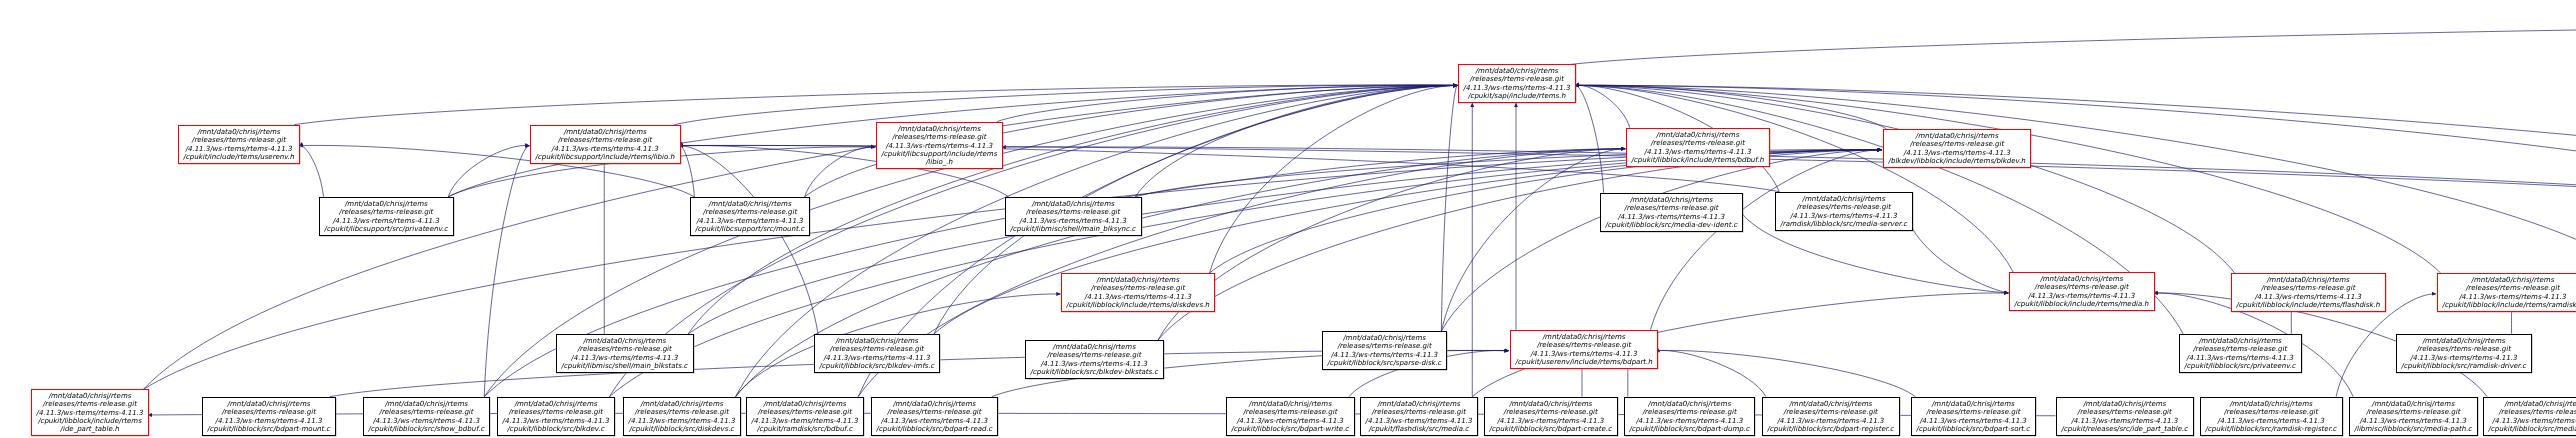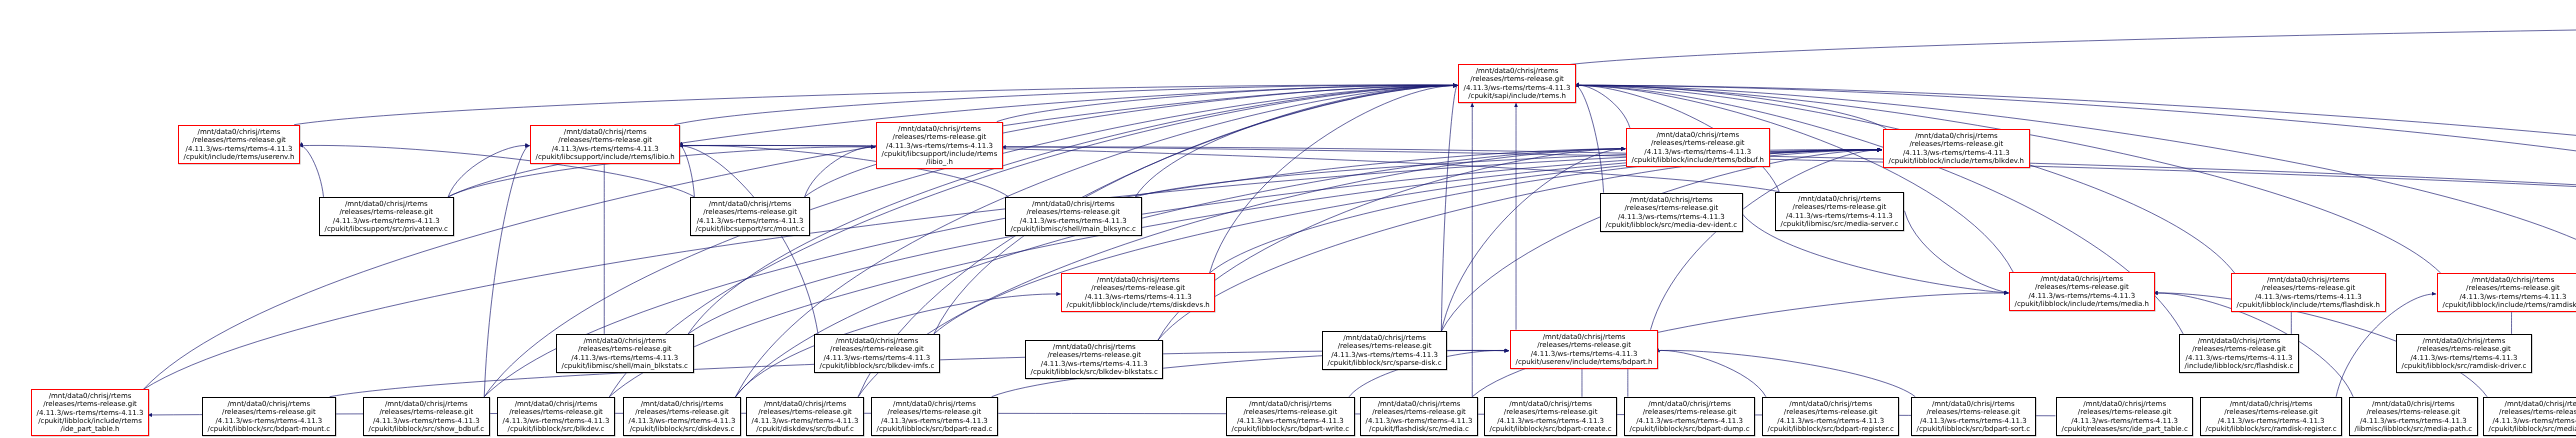--- a/index.html
+++ b/index.html
@@ -16,20 +16,21 @@
     background:#ffffff;
     border:0.5px solid #000000;
     padding:2.1px 4.6px;
     font-size:7px;
     line-height:8.2px;
     color:#000000;
     text-align:center;
     white-space:nowrap;
     box-shadow:0.5px 0.5px 0 rgba(120,120,120,.55);
     cursor:pointer;
+    font-style:italic;
   }
   .gnode.truncated{border-color:#ff0000;}
   .gnode div{pointer-events:none;}
 </style>
 </head>
 <body>
 
 <div id="canvas">
   <svg id="edge-layer" width="3523" height="439" viewBox="0 0 6839 852">
     <defs>
@@ -147,21 +148,21 @@
     <div class="gnode truncated" style="left: 1626px; top: 128px;">
       <div>/mnt/data0/chrisj/rtems</div>
       <div>/releases/rtems-release.git</div>
       <div>/4.11.3/ws-rtems/rtems-4.11.3</div>
       <div>/cpukit/libblock/include/rtems/bdbuf.h</div>
     </div>
     <div class="gnode truncated" style="left: 1883px; top: 129px;">
       <div>/mnt/data0/chrisj/rtems</div>
       <div>/releases/rtems-release.git</div>
       <div>/4.11.3/ws-rtems/rtems-4.11.3</div>
-      <div>/cpukit/libblock/include/rtems/blkdev.h</div>
+      <div>/blkdev/libblock/include/rtems/blkdev.h</div>
     </div>
     <div class="gnode " style="left: 319px; top: 197px;">
       <div>/mnt/data0/chrisj/rtems</div>
       <div>/releases/rtems-release.git</div>
       <div>/4.11.3/ws-rtems/rtems-4.11.3</div>
       <div>/cpukit/libcsupport/src/privateenv.c</div>
     </div>
     <div class="gnode " style="left: 690px; top: 197px;">
       <div>/mnt/data0/chrisj/rtems</div>
       <div>/releases/rtems-release.git</div>
@@ -177,21 +178,21 @@
     <div class="gnode " style="left: 1600px; top: 193px;">
       <div>/mnt/data0/chrisj/rtems</div>
       <div>/releases/rtems-release.git</div>
       <div>/4.11.3/ws-rtems/rtems-4.11.3</div>
       <div>/cpukit/libblock/src/media-dev-ident.c</div>
     </div>
     <div class="gnode " style="left: 1775px; top: 192px;">
       <div>/mnt/data0/chrisj/rtems</div>
       <div>/releases/rtems-release.git</div>
       <div>/4.11.3/ws-rtems/rtems-4.11.3</div>
-      <div>/cpukit/libmisc/src/media-server.c</div>
+      <div>/ramdisk/libblock/src/media-server.c</div>
     </div>
     <div class="gnode truncated" style="left: 1061px; top: 273px;">
       <div>/mnt/data0/chrisj/rtems</div>
       <div>/releases/rtems-release.git</div>
       <div>/4.11.3/ws-rtems/rtems-4.11.3</div>
       <div>/cpukit/libblock/include/rtems/diskdevs.h</div>
     </div>
     <div class="gnode truncated" style="left: 2009px; top: 272px;">
       <div>/mnt/data0/chrisj/rtems</div>
       <div>/releases/rtems-release.git</div>
@@ -237,21 +238,21 @@
     <div class="gnode truncated" style="left: 1510px; top: 330px;">
       <div>/mnt/data0/chrisj/rtems</div>
       <div>/releases/rtems-release.git</div>
       <div>/4.11.3/ws-rtems/rtems-4.11.3</div>
       <div>/cpukit/userenv/include/rtems/bdpart.h</div>
     </div>
     <div class="gnode " style="left: 2179px; top: 334px;">
       <div>/mnt/data0/chrisj/rtems</div>
       <div>/releases/rtems-release.git</div>
       <div>/4.11.3/ws-rtems/rtems-4.11.3</div>
-      <div>/include/libblock/src/flashdisk.c</div>
+      <div>/cpukit/libblock/src/privateenv.c</div>
     </div>
     <div class="gnode " style="left: 2396px; top: 334px;">
       <div>/mnt/data0/chrisj/rtems</div>
       <div>/releases/rtems-release.git</div>
       <div>/4.11.3/ws-rtems/rtems-4.11.3</div>
       <div>/cpukit/libblock/src/ramdisk-driver.c</div>
     </div>
     <div class="gnode truncated" style="left: 31px; top: 389px;">
       <div>/mnt/data0/chrisj/rtems</div>
       <div>/releases/rtems-release.git</div>
@@ -280,21 +281,21 @@
     <div class="gnode " style="left: 623px; top: 397px;">
       <div>/mnt/data0/chrisj/rtems</div>
       <div>/releases/rtems-release.git</div>
       <div>/4.11.3/ws-rtems/rtems-4.11.3</div>
       <div>/cpukit/libblock/src/diskdevs.c</div>
     </div>
     <div class="gnode " style="left: 746px; top: 397px;">
       <div>/mnt/data0/chrisj/rtems</div>
       <div>/releases/rtems-release.git</div>
       <div>/4.11.3/ws-rtems/rtems-4.11.3</div>
-      <div>/cpukit/diskdevs/src/bdbuf.c</div>
+      <div>/cpukit/ramdisk/src/bdbuf.c</div>
     </div>
     <div class="gnode " style="left: 871px; top: 397px;">
       <div>/mnt/data0/chrisj/rtems</div>
       <div>/releases/rtems-release.git</div>
       <div>/4.11.3/ws-rtems/rtems-4.11.3</div>
       <div>/cpukit/libblock/src/bdpart-read.c</div>
     </div>
     <div class="gnode " style="left: 1226px; top: 397px;">
       <div>/mnt/data0/chrisj/rtems</div>
       <div>/releases/rtems-release.git</div>

